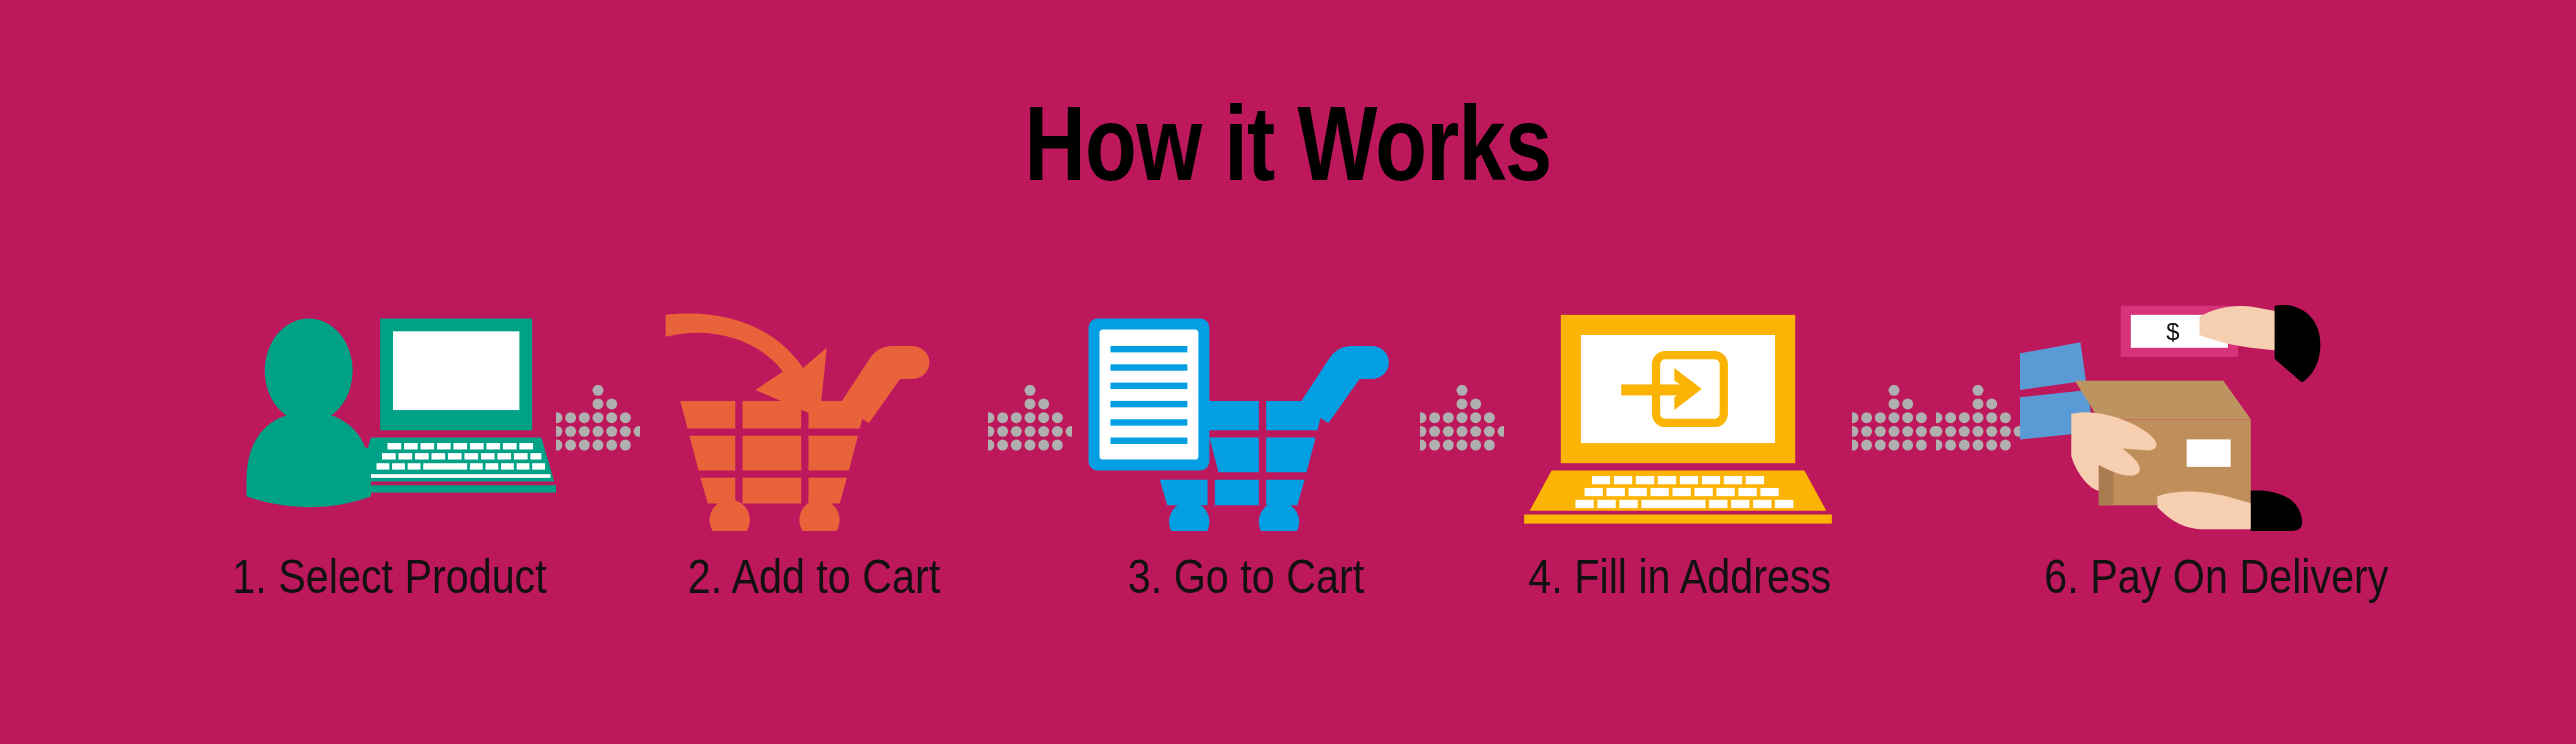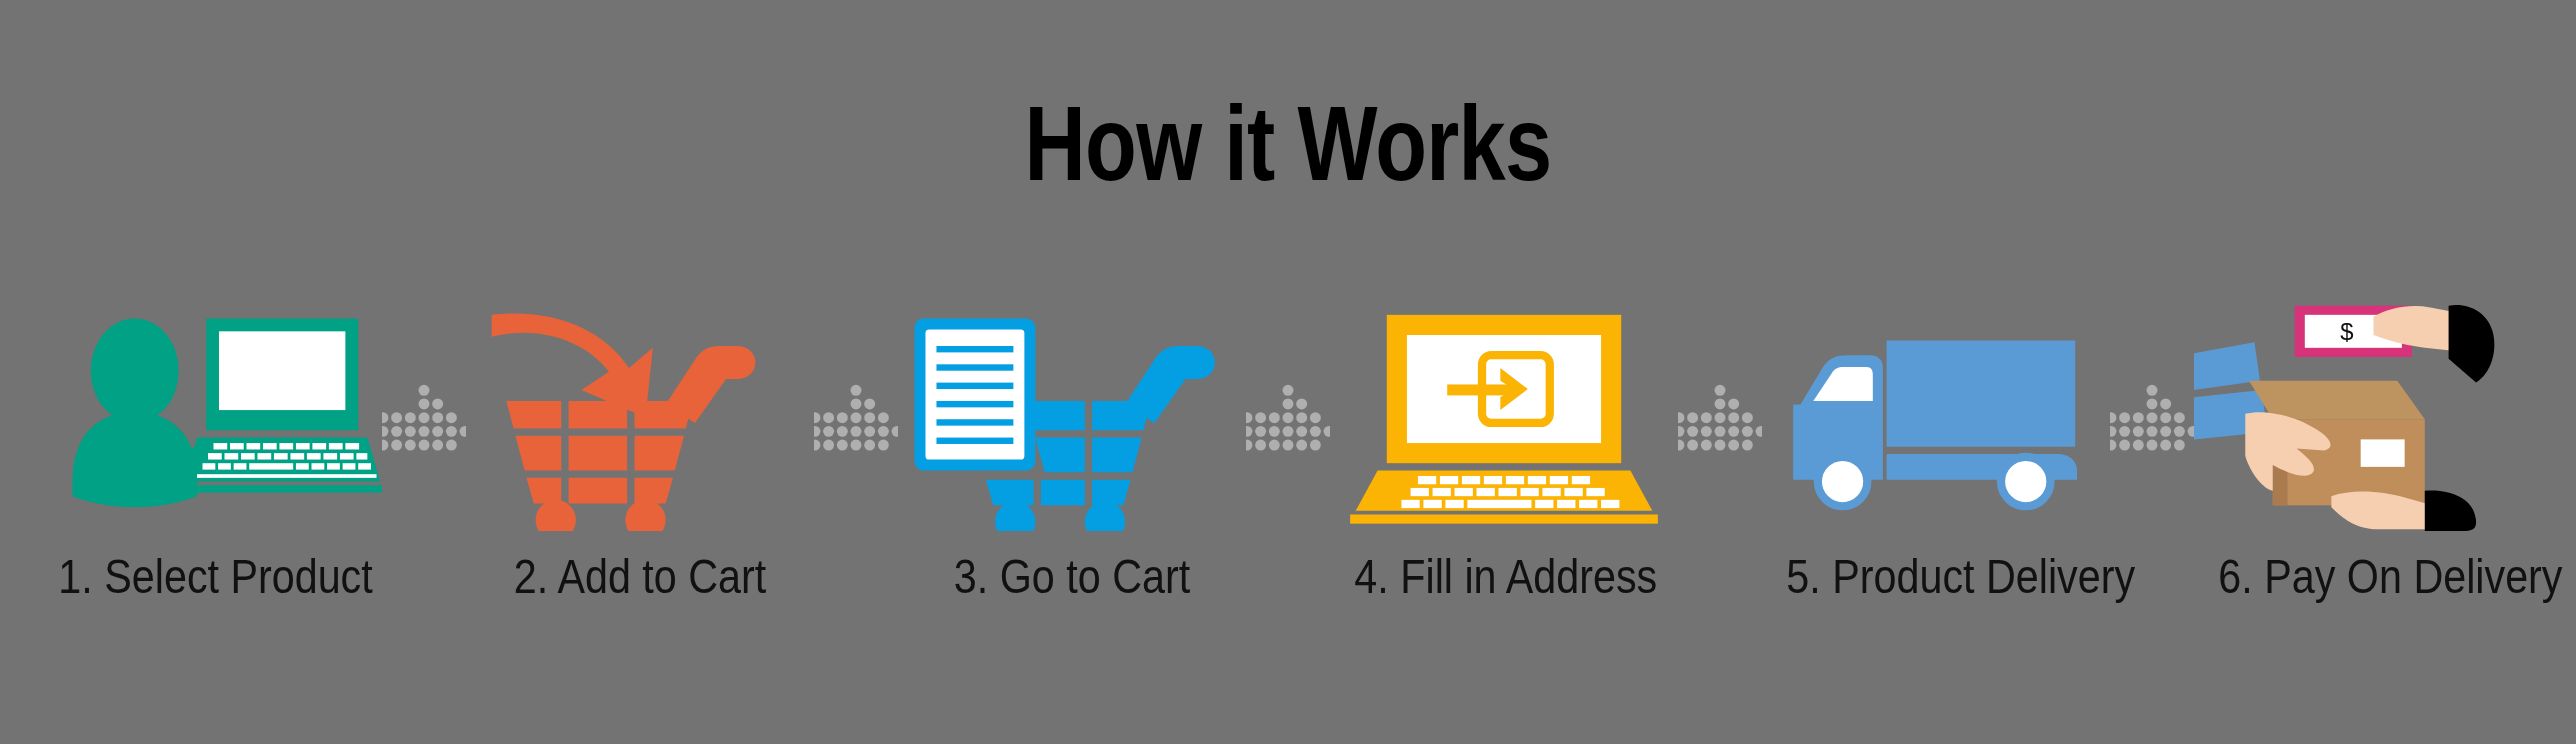--- a/index.html
+++ b/index.html
@@ -12,21 +12,21 @@
     width: 2576px;
     height: 745px;
     font-family: "Liberation Sans", sans-serif;
     overflow: hidden;
     position: relative;
   }
   .page {
     position: relative;
     width: 2576px;
     height: 745px;
-    background: #737373;
+    background: #be185d;
   }
 
   
   .title {
     position: absolute;
     top: 88px;
     left: 0;
     width: 2576px;
     text-align: center;
     font-family: "Liberation Sans Narrow", "Liberation Sans", sans-serif;
@@ -393,38 +393,20 @@
           <circle cx="1" cy="68" r="6"></circle>
             <circle cx="16" cy="68" r="6"></circle>
             <circle cx="31" cy="68" r="6"></circle>
           <circle cx="46" cy="68" r="6"></circle>
             <circle cx="61" cy="68" r="6"></circle>
             <circle cx="76" cy="68" r="6"></circle>
         </g>
       </svg>
     </div>
 
-    <div class="step">
-      <div class="art">
-        <svg width="348" height="229" viewBox="0 0 380 250">
-
-          <rect x="136" y="42" width="206" height="116" fill="#5B9BD5"></rect>
-
-          <path d="M136 166 L322 166 C336 166 344 174 344 184 L344 194 L136 194 Z" fill="#5B9BD5"></path>
-
-          <path d="M34 112 C34 112 42 112 42 112 L66 72 C72 62 80 58 92 58 L118 58 C128 58 132 64 132 72 L132 194 L34 194 Z" fill="#5B9BD5"></path>
-
-          <path d="M56 108 L76 78 C79 73 83 71 89 71 L114 71 C119 71 121 74 121 79 L121 108 Z" fill="#ffffff"></path>
-
-          <circle cx="88" cy="196" r="27" fill="#ffffff" stroke="#5B9BD5" stroke-width="9"></circle>
-          <circle cx="288" cy="196" r="27" fill="#ffffff" stroke="#5B9BD5" stroke-width="9"></circle>
-        </svg>
-      </div>
-      <div class="caption">5. Product Delivery</div>
-    </div>
 
     <div class="sep">
       <svg width="84" height="73" viewBox="0 0 92 80">
         <g fill="#AFAFAF">
           <circle cx="46" cy="8" r="6"></circle>
           <circle cx="46" cy="23" r="6"></circle>
             <circle cx="61" cy="23" r="6"></circle>
           <circle cx="1" cy="38" r="6"></circle>
             <circle cx="16" cy="38" r="6"></circle>
             <circle cx="31" cy="38" r="6"></circle>

